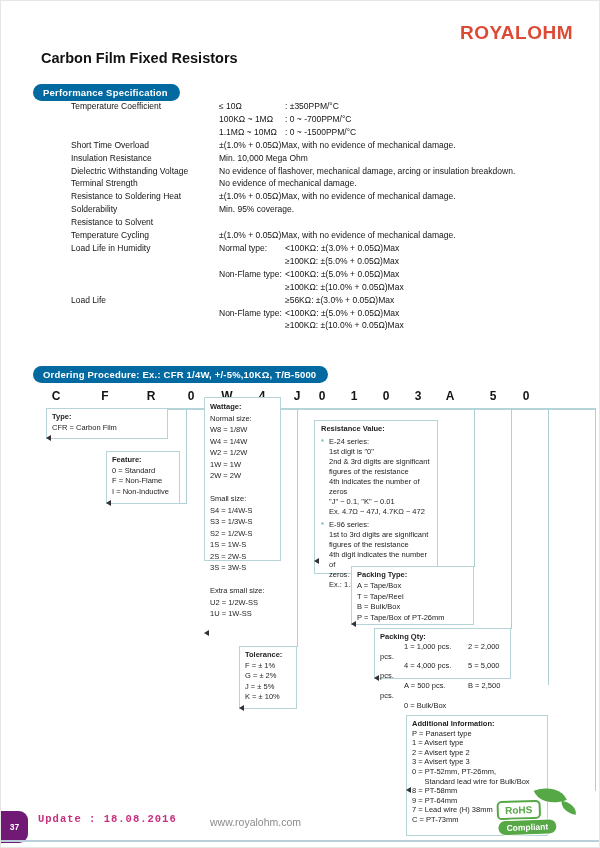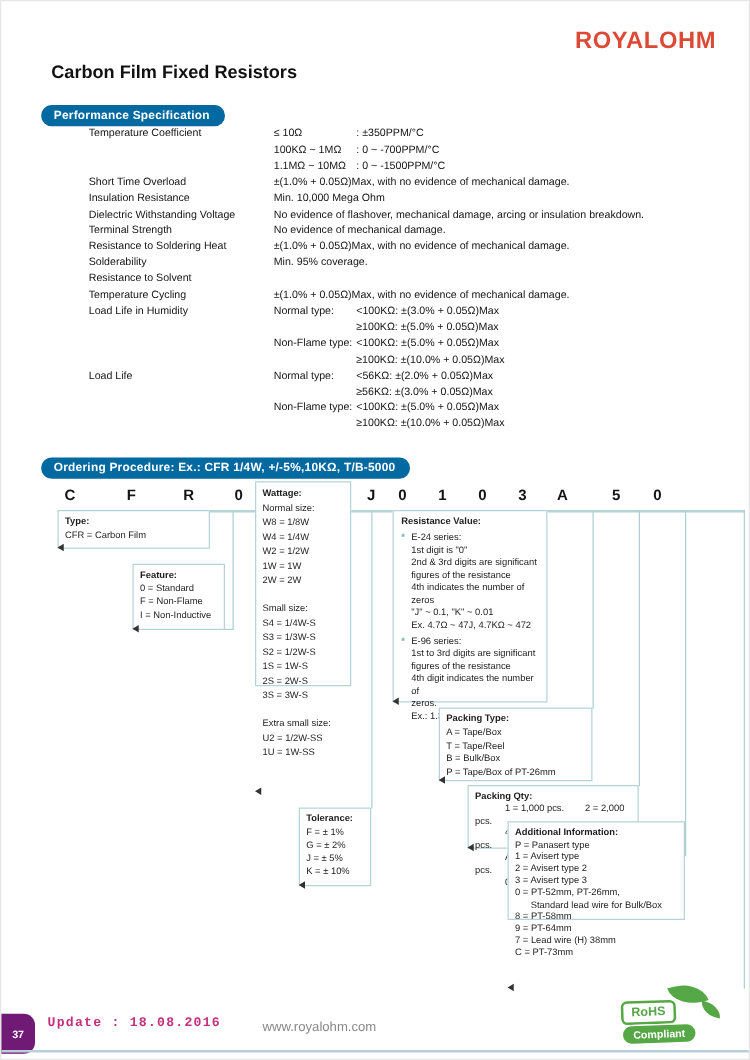--- a/index.html
+++ b/index.html
@@ -27,27 +27,27 @@
   
   .hline,.vline{position:absolute;background:#aed0d4;}
   .rule{position:absolute;top:407px;left:45px;width:550px;height:2px;background:#b4d4d8;}
   
   .obox{position:absolute;border:1px solid #b6d3d7;background:#fff;box-sizing:border-box;
         font-size:7.5px;line-height:10.6px;color:#1d1d1d;padding:3px 2px 0 5px;}
   .obox .otitle{font-weight:bold;}
   .obox .blank{height:10.6px;}
   #box-type{left:45px;top:407px;width:122px;height:31px;}
   #box-feature{left:105px;top:450px;width:74px;height:53px;}
-  #box-wattage{left:203px;top:384px;width:77px;height:164px;line-height:11.5px;}
+  #box-wattage{left:203px;top:396px;width:77px;height:164px;line-height:11.5px;}
   #box-wattage .blank{height:11.5px;}
   #box-tolerance{left:238px;top:645px;width:58px;height:63px;}
-  #box-resistance{left:313px;top:407px;width:124px;height:154px;line-height:10px;padding-left:6px;}
+  #box-resistance{left:313px;top:419px;width:124px;height:154px;line-height:10px;padding-left:6px;}
   #box-packtype{left:350px;top:565px;width:123px;height:59px;line-height:10.8px;}
   #box-packqty{left:373px;top:627px;width:137px;height:51px;line-height:9.8px;}
-  #box-additional{left:405px;top:656px;width:142px;height:79px;line-height:9.6px;}
+  #box-additional{left:405px;top:714px;width:142px;height:121px;line-height:9.6px;}
   .obullet{position:relative;padding-left:8px;margin-top:3px;}
   .obullet .bdot{position:absolute;left:0;top:0;color:#6fb3c0;font-weight:bold;}
   .oqrow .qc1{display:inline-block;width:64px;margin-left:24px;}
   .oline{white-space:pre-wrap;}
   
   .arrow{position:absolute;width:0;height:0;border-top:3px solid transparent;
          border-bottom:3px solid transparent;border-right:5px solid #333;}
   
   .page-badge{position:absolute;left:0;top:810px;width:27px;height:32px;background:#701a75;
               border-radius:0 9px 9px 0;color:#fff;font-size:8.5px;font-weight:bold;
@@ -137,21 +137,20 @@
         <div class="pval">
           <div class="pline"><span class="pc1">Normal type:</span><span>&lt;100KΩ: ±(3.0% + 0.05Ω)Max</span></div>
           <div class="pline"><span class="pc1"></span><span>≥100KΩ: ±(5.0% + 0.05Ω)Max</span></div>
           <div class="pline"><span class="pc1">Non-Flame type:</span><span>&lt;100KΩ: ±(5.0% + 0.05Ω)Max</span></div>
           <div class="pline"><span class="pc1"></span><span>≥100KΩ: ±(10.0% + 0.05Ω)Max</span></div>
         </div>
       </div>
       <div class="prow">
         <div class="plabel">Load Life</div>
         <div class="pval">
-          <div class="pline"><span class="pc1">Normal type:</span><span>&lt;56KΩ: ±(2.0% + 0.05Ω)Max</span></div>
           <div class="pline"><span class="pc1"></span><span>≥56KΩ: ±(3.0% + 0.05Ω)Max</span></div>
           <div class="pline"><span class="pc1">Non-Flame type:</span><span>&lt;100KΩ: ±(5.0% + 0.05Ω)Max</span></div>
           <div class="pline"><span class="pc1"></span><span>≥100KΩ: ±(10.0% + 0.05Ω)Max</span></div>
         </div>
       </div>
     </div>
 
   <div class="pill" id="pill-order">Ordering Procedure: Ex.: CFR 1/4W, +/-5%,10KΩ, T/B-5000</div>
 
   <div id="code-row">

